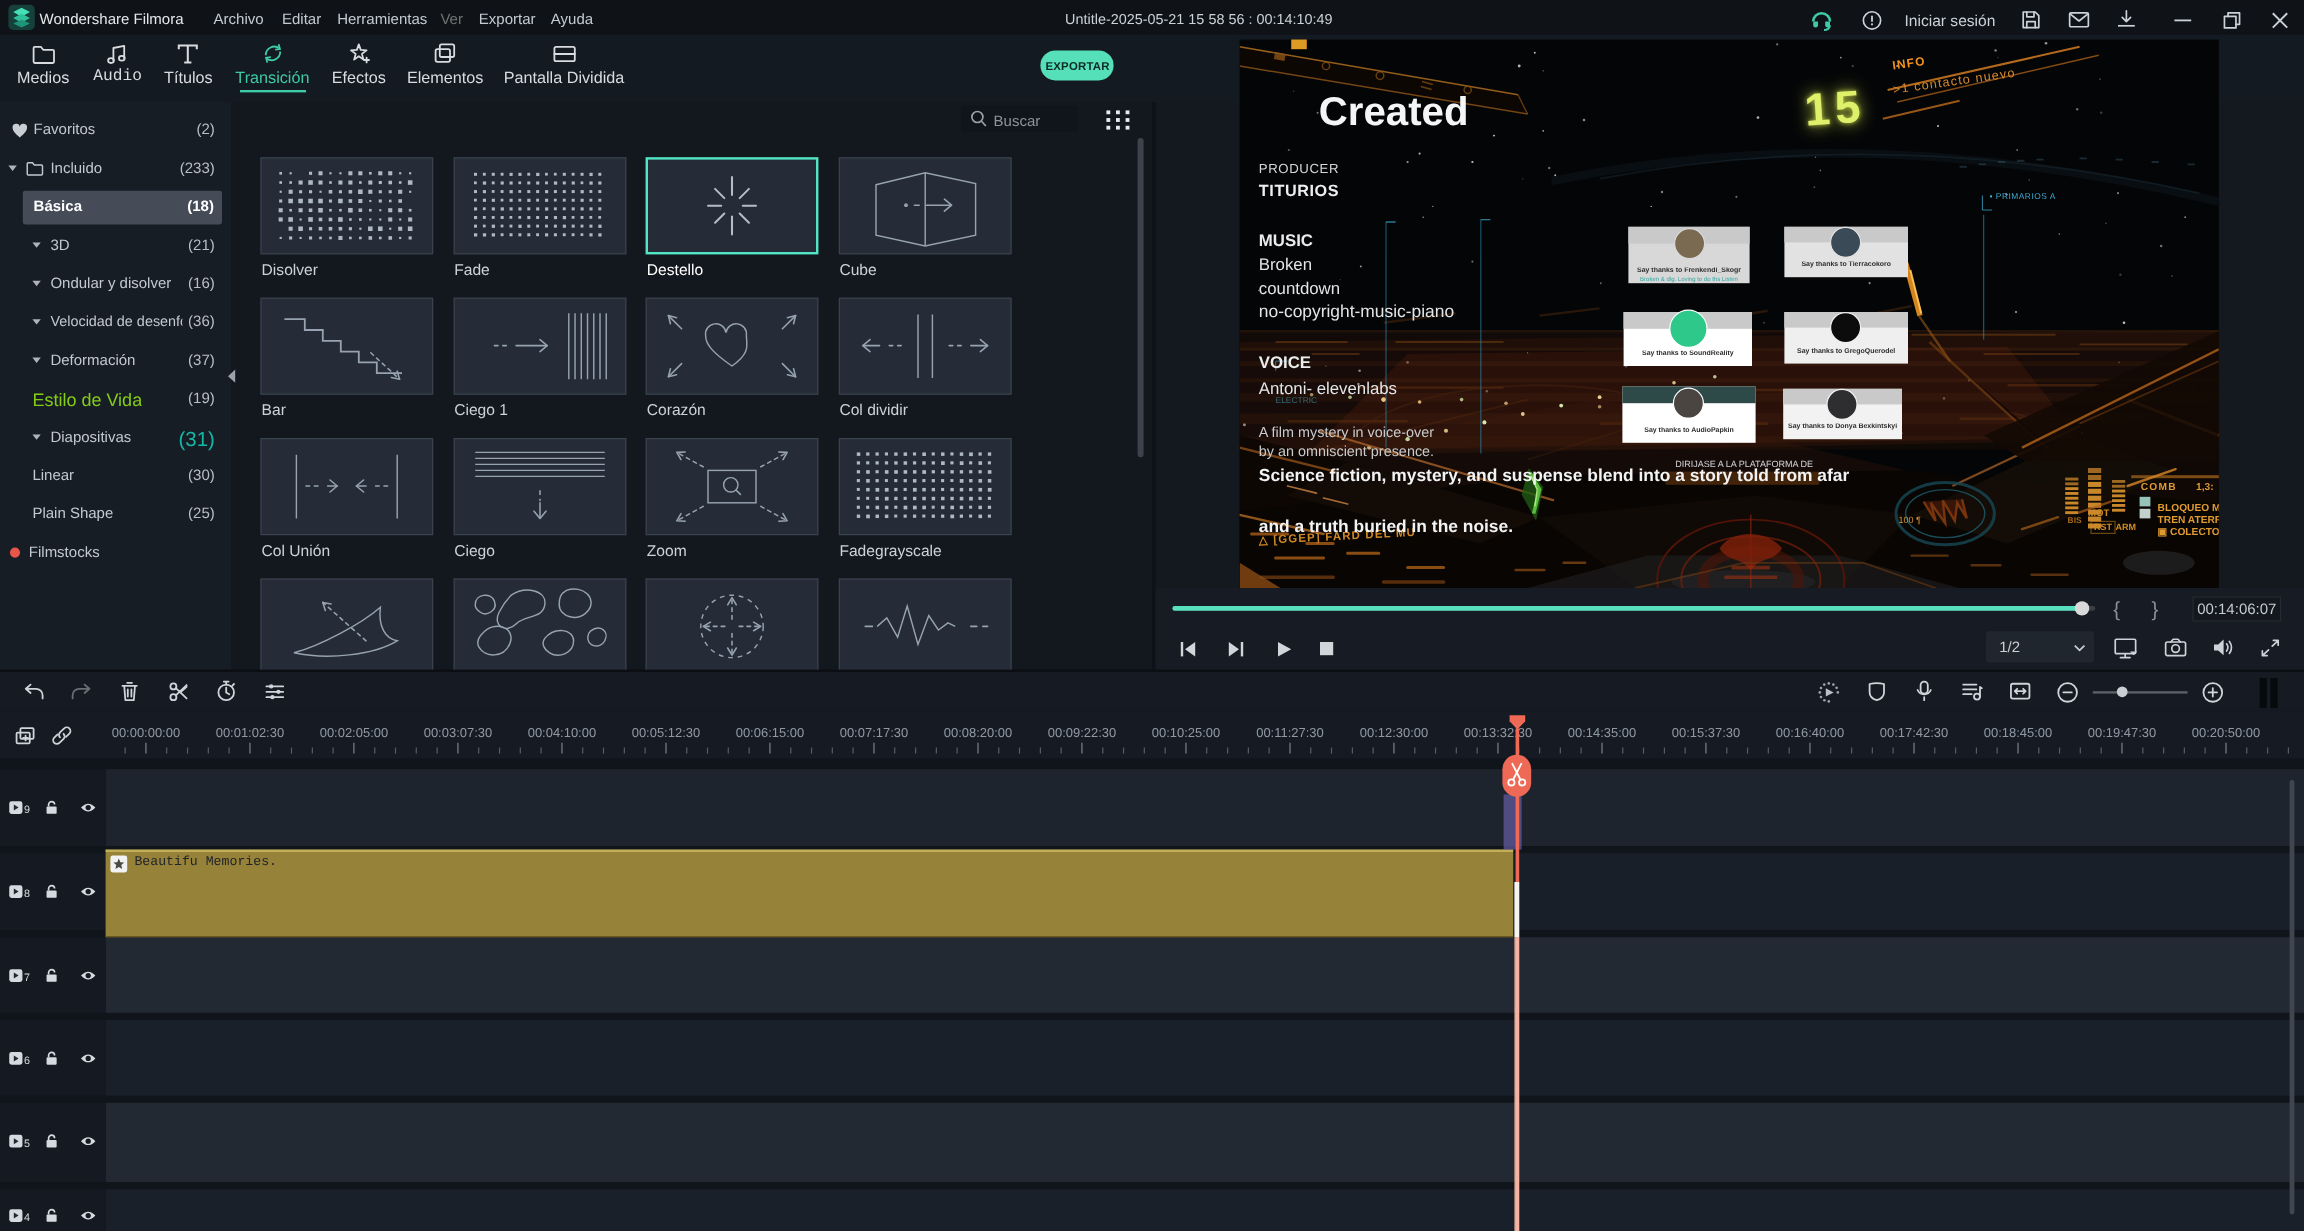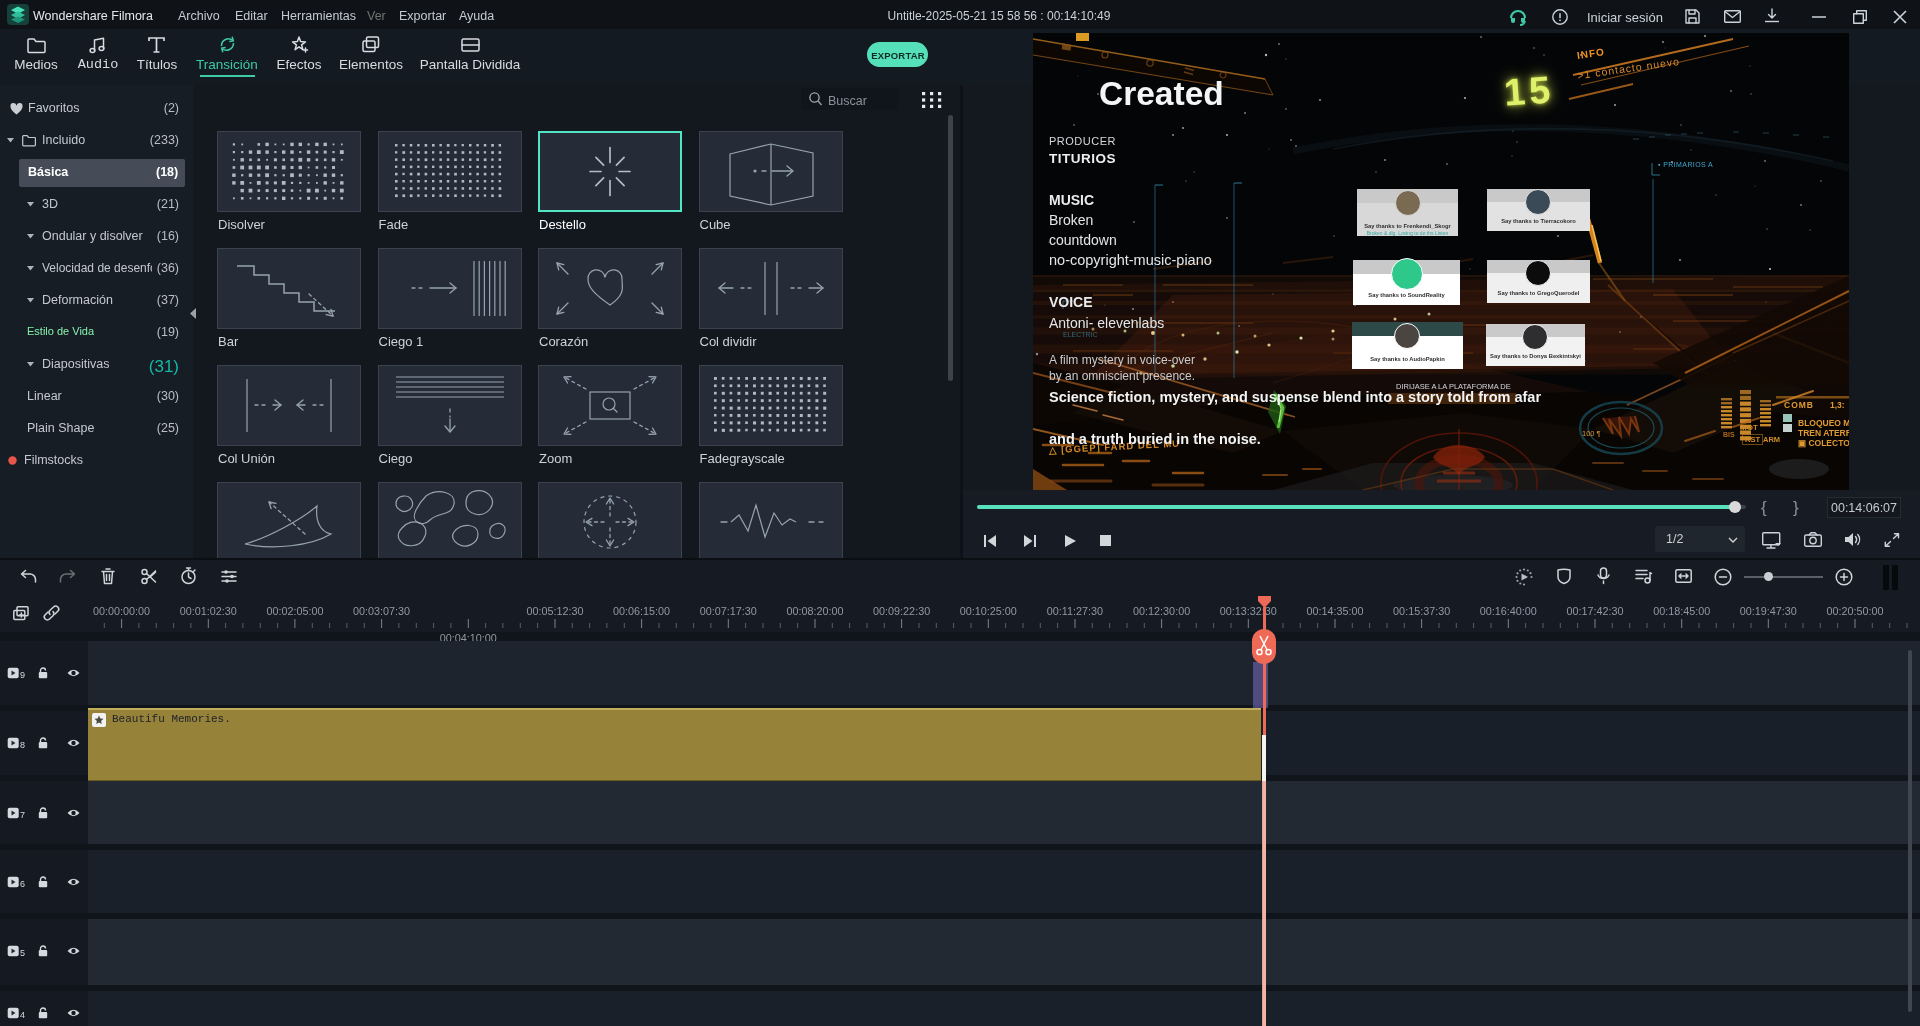--- a/index.html
+++ b/index.html
@@ -129,21 +129,21 @@
 <svg class="abs" style="left:27px;top:266.1px;" width="7" height="5" viewBox="0 0 7 5">
     <path d="M0 0 L7 0 L3.5 4.5 Z" fill="#aeb4bc"></path>
   </svg>
 <div class="abs" style="left:42px;top:261.1px;font-size:12px;color:#c3c9d0;white-space:nowrap;max-width:110px;overflow:hidden;">Velocidad de desenfo</div>
 <div class="abs" style="right:1741px;top:261.1px;font-size:12.5px;color:#b9bfc7;">(36)</div>
 <svg class="abs" style="left:27px;top:298.1px;" width="7" height="5" viewBox="0 0 7 5">
     <path d="M0 0 L7 0 L3.5 4.5 Z" fill="#aeb4bc"></path>
   </svg>
 <div class="abs" style="left:42px;top:293.1px;font-size:12.5px;color:#c3c9d0;white-space:nowrap;max-width:110px;overflow:hidden;">Deformación</div>
 <div class="abs" style="right:1741px;top:293.1px;font-size:12.5px;color:#b9bfc7;">(37)</div>
-<div class="abs" style="left:27px;top:325.1px;font-size:11px;color:#86efac;white-space:nowrap;max-width:110px;overflow:hidden;">Estilo de Vida</div>
+<div class="abs" style="left:27px;top:325.1px;font-size:15px;color:#84cc16;white-space:nowrap;max-width:110px;overflow:hidden;">Estilo de Vida</div>
 <div class="abs" style="right:1741px;top:325.1px;font-size:12.5px;color:#b9bfc7;">(19)</div>
 <svg class="abs" style="left:27px;top:362.1px;" width="7" height="5" viewBox="0 0 7 5">
     <path d="M0 0 L7 0 L3.5 4.5 Z" fill="#aeb4bc"></path>
   </svg>
 <div class="abs" style="left:42px;top:357.1px;font-size:12.5px;color:#c3c9d0;white-space:nowrap;max-width:110px;overflow:hidden;">Diapositivas</div>
 <div class="abs" style="right:1741px;top:357.1px;font-size:17px;color:#14b8a6;">(31)</div>
 <div class="abs" style="left:27px;top:389.1px;font-size:12.5px;color:#c3c9d0;white-space:nowrap;max-width:110px;overflow:hidden;">Linear</div>
 <div class="abs" style="right:1741px;top:389.1px;font-size:12.5px;color:#b9bfc7;">(30)</div>
 <div class="abs" style="left:27px;top:421.1px;font-size:12.5px;color:#c3c9d0;white-space:nowrap;max-width:110px;overflow:hidden;">Plain Shape</div>
 <div class="abs" style="right:1741px;top:421.1px;font-size:12.5px;color:#b9bfc7;">(25)</div>
@@ -1101,21 +1101,21 @@
     <path d="M6.3 9 h4 M8.3 7 v4" stroke="#cfd4da" fill="none" stroke-width="1.5" stroke-linecap="round" stroke-linejoin="round"></path>
   </svg>
 <svg class="abs" style="left:44px;top:606px;" width="15" height="14" viewBox="0 0 15 14">
     <path d="M6 8.5 a3 3 0 0 1 0 -4.2 L9.5 1 a3 3 0 0 1 4.3 4.3 L11 8" stroke="#cfd4da" fill="none" stroke-width="1.5" stroke-linecap="round" stroke-linejoin="round"></path>
     <path d="M9 5.5 a3 3 0 0 1 0 4.2 L5.5 13 a3 3 0 0 1 -4.3 -4.3 L4 6" stroke="#cfd4da" fill="none" stroke-width="1.5" stroke-linecap="round" stroke-linejoin="round"></path>
   </svg>
 <div class="abs" style="left:121.6px;top:605px;font-size:10.8px;color:#8f99a4;white-space:nowrap;transform:translateX(-50%);">00:00:00:00</div>
 <div class="abs" style="left:208.26999999999998px;top:605px;font-size:10.8px;color:#8f99a4;white-space:nowrap;transform:translateX(-50%);">00:01:02:30</div>
 <div class="abs" style="left:294.94px;top:605px;font-size:10.8px;color:#8f99a4;white-space:nowrap;transform:translateX(-50%);">00:02:05:00</div>
 <div class="abs" style="left:381.61px;top:605px;font-size:10.8px;color:#8f99a4;white-space:nowrap;transform:translateX(-50%);">00:03:07:30</div>
-<div class="abs" style="left:468.28px;top:632px;font-size:10.8px;color:#8f99a4;white-space:nowrap;transform:translateX(-50%);">00:04:10:00</div>
+<div class="abs" style="left:468.28px;top:605px;font-size:10.8px;color:#8f99a4;white-space:nowrap;transform:translateX(-50%);">00:04:10:00</div>
 <div class="abs" style="left:554.95px;top:605px;font-size:10.8px;color:#8f99a4;white-space:nowrap;transform:translateX(-50%);">00:05:12:30</div>
 <div class="abs" style="left:641.62px;top:605px;font-size:10.8px;color:#8f99a4;white-space:nowrap;transform:translateX(-50%);">00:06:15:00</div>
 <div class="abs" style="left:728.2900000000001px;top:605px;font-size:10.8px;color:#8f99a4;white-space:nowrap;transform:translateX(-50%);">00:07:17:30</div>
 <div class="abs" style="left:814.96px;top:605px;font-size:10.8px;color:#8f99a4;white-space:nowrap;transform:translateX(-50%);">00:08:20:00</div>
 <div class="abs" style="left:901.63px;top:605px;font-size:10.8px;color:#8f99a4;white-space:nowrap;transform:translateX(-50%);">00:09:22:30</div>
 <div class="abs" style="left:988.3000000000001px;top:605px;font-size:10.8px;color:#8f99a4;white-space:nowrap;transform:translateX(-50%);">00:10:25:00</div>
 <div class="abs" style="left:1074.97px;top:605px;font-size:10.8px;color:#8f99a4;white-space:nowrap;transform:translateX(-50%);">00:11:27:30</div>
 <div class="abs" style="left:1161.6399999999999px;top:605px;font-size:10.8px;color:#8f99a4;white-space:nowrap;transform:translateX(-50%);">00:12:30:00</div>
 <div class="abs" style="left:1248.31px;top:605px;font-size:10.8px;color:#8f99a4;white-space:nowrap;transform:translateX(-50%);">00:13:32:30</div>
 <div class="abs" style="left:1334.98px;top:605px;font-size:10.8px;color:#8f99a4;white-space:nowrap;transform:translateX(-50%);">00:14:35:00</div>

